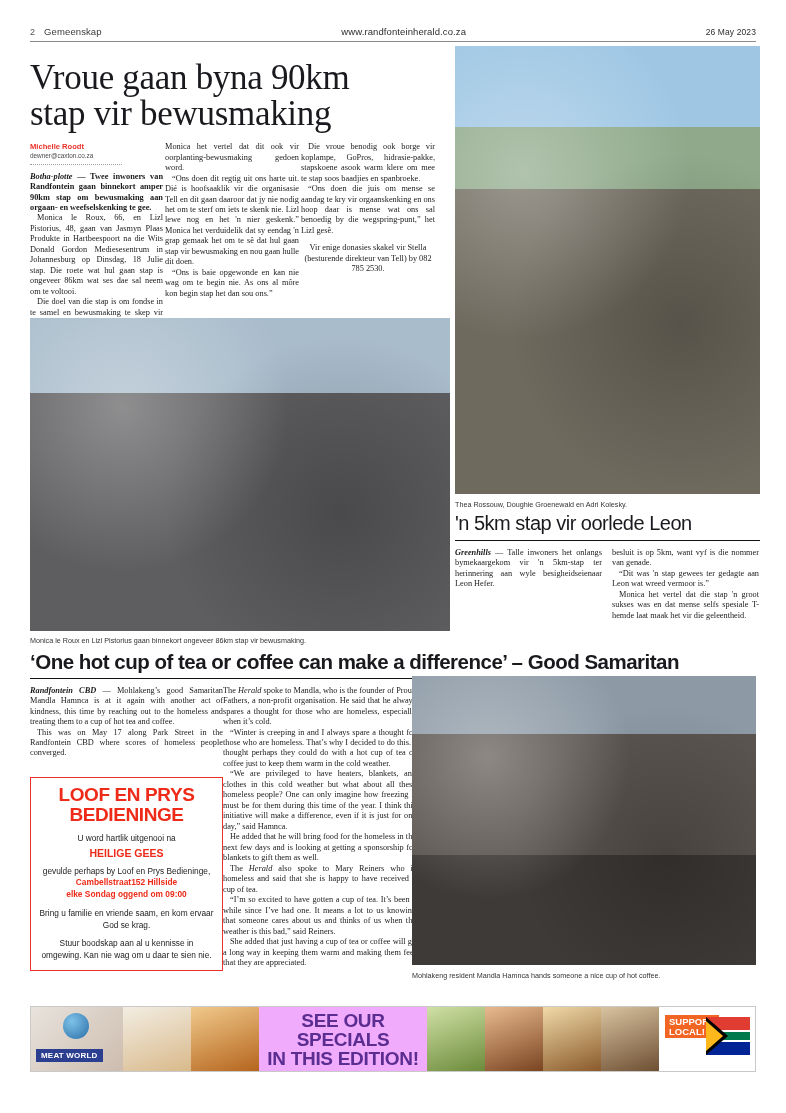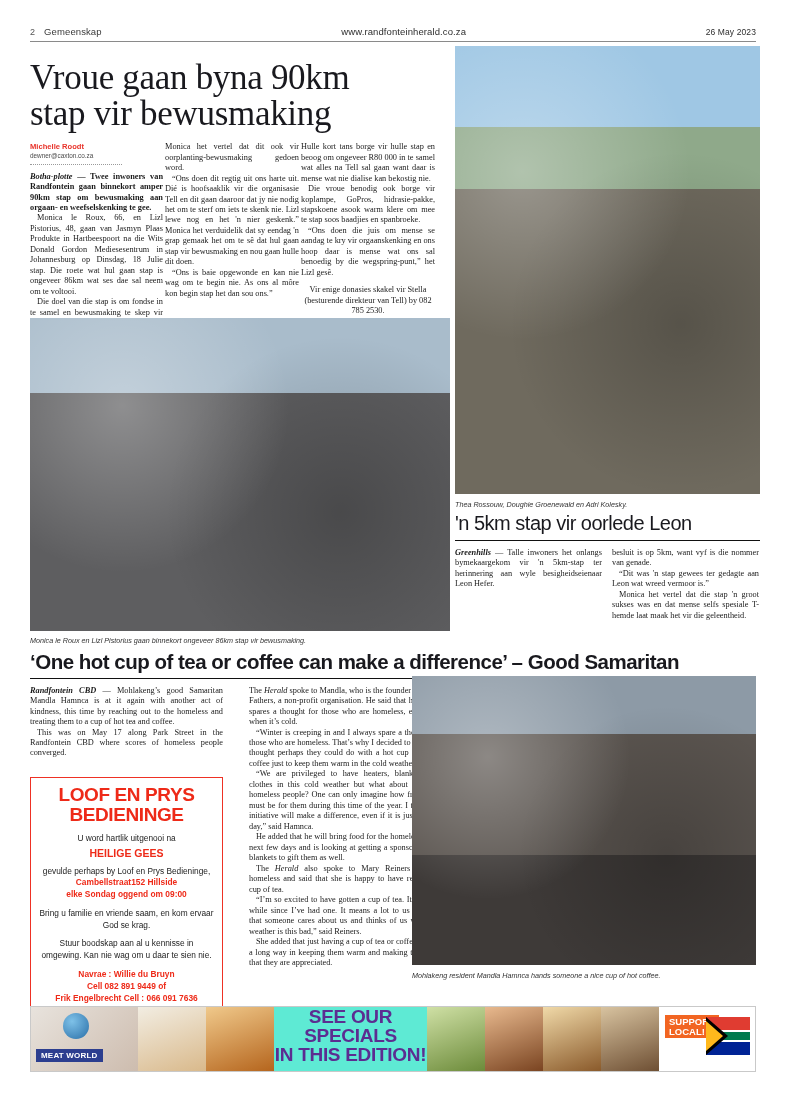--- a/index.html
+++ b/index.html
@@ -63,21 +63,21 @@
 
   
   .ph { background:#b9c3c9; position:relative; overflow:hidden; }
   .ph::after { content:""; position:absolute; inset:0;
     background:
       radial-gradient(circle at 22% 28%, rgba(255,255,255,.30), transparent 42%),
       radial-gradient(circle at 74% 62%, rgba(0,0,0,.22), transparent 48%);
   }
   .cap {
     font-family:"Liberation Sans", sans-serif;
-    font-size:7.2px; color:#333; line-height:1.35; padding-top:3px;font-style:italic;
+    font-size:7.2px; color:#333; line-height:1.35; padding-top:3px;
   }
 
   
   .phA {
     position:absolute; left:455px; top:46px; width:305px; height:448px;
     background:linear-gradient(#9fc7e4 0 18%, #8fa98a 18% 32%, #6f6a5e 32% 100%);
   }
   .capA { position:absolute; left:455px; top:497px; width:305px; }
 
   
@@ -99,21 +99,21 @@
   .a2-body .col { width:147px; }
 
   
   .a3 { position:absolute; left:30px; top:650px; width:726px; }
   .a3-head {
     font-family:"Liberation Sans", sans-serif;
     font-size:20.5px; font-weight:700; letter-spacing:-.5px; color:#19191e;
     line-height:1.15; padding-bottom:4px;
     border-bottom:1.1px solid #111;
   }
-  .a3-body { display:flex; gap:26px; margin-top:7px; }
+  .a3-body { display:flex; gap:0; margin-top:7px; }
   .a3-body .col { width:193px; }
 
   
   .adbox {
     border:1.6px solid #ee3124; margin-top:18px; padding:7px 8px 9px 8px;
     text-align:center; background:#fff;
     font-family:"Liberation Sans", sans-serif;
   }
   .ad-t1 { color:#ee2a18; font-weight:bold; font-size:19px; line-height:1.08;
            letter-spacing:-.4px; }
@@ -129,33 +129,33 @@
     background:linear-gradient(#8d9aa6 0 20%, #5b5550 20% 62%, #3e3a38 62% 100%);
   }
   .capC { position:absolute; left:412px; top:968px; width:344px; }
 
   
   .banner {
     position:absolute; left:30px; top:1006px; width:726px; height:66px;
     border:1px solid #c9c9c9; display:flex; overflow:hidden; background:#fff;
   }
   .bn-cell { height:100%; position:relative; flex:0 0 auto; overflow:hidden; }
-  .bn-meat { width:107px; background:linear-gradient(135deg,#e8e3dd,#cdbcae); }
+  .bn-meat { width:92px; background:linear-gradient(135deg,#e8e3dd,#cdbcae); }
   .bn-meat .logo {
     position:absolute; left:5px; bottom:9px; background:#2c3e8f; color:#fff;
     font-family:"Liberation Sans", sans-serif; font-weight:bold; font-size:8px;
     padding:2px 5px; letter-spacing:.2px;
   }
   .bn-meat .globe {
     position:absolute; left:32px; top:6px; width:26px; height:26px; border-radius:50%;
     background:radial-gradient(circle at 35% 32%, #7ec1e8, #2a6fa8);
   }
   .bn-img1 { width:68px; background:linear-gradient(160deg,#f2ede2,#d9b98b); }
   .bn-img2 { width:68px; background:linear-gradient(160deg,#f0c98b,#b5651d); }
-  .bn-specials { flex:1 1 auto; background:#5eead4; display:flex; align-items:flex-start;
+  .bn-specials { flex:1 1 auto; background:#f0abfc; display:flex; align-items:center;
     justify-content:center; }
   .bn-specials .txt {
     font-family:"Liberation Sans", sans-serif; font-weight:bold;
     color:#5c2d91; font-size:19px; line-height:1.0; text-align:center;
     letter-spacing:-.3px;
   }
   .bn-img3 { width:58px; background:linear-gradient(160deg,#cfe0a5,#6c8b3a); }
   .bn-img4 { width:58px; background:linear-gradient(160deg,#e8b98e,#7a4421); }
   .bn-img5 { width:58px; background:linear-gradient(160deg,#f0d9a8,#8a5a2b); }
   .bn-img6 { width:58px; background:linear-gradient(160deg,#d8c3a0,#6e4f33); }
@@ -209,21 +209,20 @@
         <p class="leadpara"><i style="font-weight:bold">Botha-plotte</i> — Twee inwoners van Randfontein gaan binnekort amper 90km stap om bewusmaking aan orgaan- en weefselskenking te gee.</p>
         <p class="bt">Monica le Roux, 66, en Lizl Pistorius, 48, gaan van Jasmyn Plaas Produkte in Hartbeespoort na die Wits Donald Gordon Mediesesentrum in Johannesburg op Dinsdag, 18 Julie stap. Die roete wat hul gaan stap is ongeveer 86km wat ses dae sal neem om te voltooi.</p>
         <p class="bt">Die doel van die stap is om fondse in te samel en bewusmaking te skep vir Transplant Education for Living Legacies (Tell), 'n niewinsgewende organisasie wat toegewy is aan die bevordering van orgaan- en weefselskenking.</p>
       </div>
       <div class="col c2">
         <p class="bt first">Monica het vertel dat dit ook vir oorplanting-bewusmaking gedoen word.</p>
         <p class="bt">“Ons doen dit regtig uit ons harte uit. Dié is hoofsaaklik vir die organisasie Tell en dit gaan daaroor dat jy nie nodig het om te sterf om iets te skenk nie. Lizl lewe nog en het 'n nier geskenk.” Monica het verduidelik dat sy eendag 'n grap gemaak het om te sê dat hul gaan stap vir bewusmaking en nou gaan hulle dit doen.</p>
         <p class="bt">“Ons is baie opgewonde en kan nie wag om te begin nie. As ons al môre kon begin stap het dan sou ons.”</p>
       </div>
       <div class="col c3">
-        <p class="bt first">Hulle kort tans borge vir hulle stap en beoog om ongeveer R80 000 in te samel wat alles na Tell sal gaan want daar is mense wat nie dialise kan bekostig nie.</p>
         <p class="bt">Die vroue benodig ook borge vir koplampe, GoPros, hidrasie-pakke, stapskoene asook warm klere om mee te stap soos baadjies en spanbroeke.</p>
         <p class="bt">“Ons doen die juis om mense se aandag te kry vir orgaanskenking en ons hoop daar is mense wat ons sal benoedig by die wegspring-punt,” het Lizl gesê.</p>
         <div class="tailbox">Vir enige donasies skakel vir Stella (besturende direkteur van Tell) by 082 785 2530.</div>
       </div>
     </div>
   </div>
 
   <div class="ph phA"></div>
   <div class="cap capA">Thea Rossouw, Doughie Groenewald en Adri Kolesky.</div>
 
@@ -254,25 +253,20 @@
         <div class="adbox">
           <div class="ad-t1">LOOF EN PRYS</div>
           <div class="ad-t1">BEDIENINGE</div>
           <div class="ad-sub">U word hartlik uitgenooi na</div>
           <div class="ad-red">HEILIGE GEES</div>
           <div class="ad-sub">gevulde perhaps by Loof en Prys Bedieninge,</div>
           <div class="ad-red-sm">Cambellstraat152 Hillside</div>
           <div class="ad-red-sm">elke Sondag oggend om 09:00</div>
           <div class="ad-body">Bring u familie en vriende saam, en kom ervaar God se krag.</div>
           <div class="ad-body">Stuur boodskap aan al u kennisse in omgewing. Kan nie wag om u daar te sien nie.</div>
-          <div class="ad-contact">
-            <div class="ad-red-sm">Navrae : Willie du Bruyn</div>
-            <div class="ad-red-sm">Cell 082 891 9449 of</div>
-            <div class="ad-red-sm">Frik Engelbrecht Cell : 066 091 7636</div>
-          </div>
         </div>
       </div>
 
       <div class="col">
         <p class="bt first">The <i>Herald</i> spoke to Mandla, who is the founder of Proud Fathers, a non-profit organisation. He said that he always spares a thought for those who are homeless, especially when it’s cold.</p>
         <p class="bt">“Winter is creeping in and I always spare a thought for those who are homeless. That’s why I decided to do this. I thought perhaps they could do with a hot cup of tea or coffee just to keep them warm in the cold weather.</p>
         <p class="bt">“We are privileged to have heaters, blankets, and clothes in this cold weather but what about all these homeless people? One can only imagine how freezing it must be for them during this time of the year. I think this initiative will make a difference, even if it is just for one day,” said Hamnca.</p>
         <p class="bt">He added that he will bring food for the homeless in the next few days and is looking at getting a sponsorship for blankets to gift them as well.</p>
         <p class="bt">The <i>Herald</i> also spoke to Mary Reiners who is homeless and said that she is happy to have received a cup of tea.</p>
         <p class="bt">“I’m so excited to have gotten a cup of tea. It’s been a while since I’ve had one. It means a lot to us knowing that someone cares about us and thinks of us when the weather is this bad,” said Reiners.</p>

